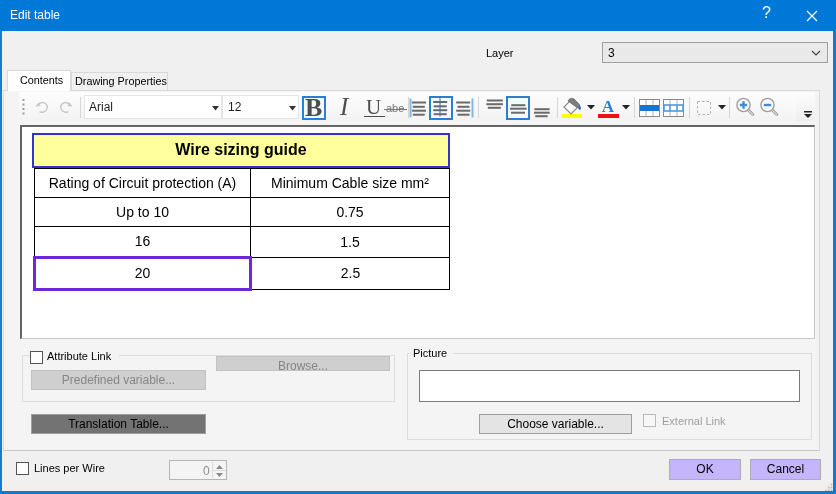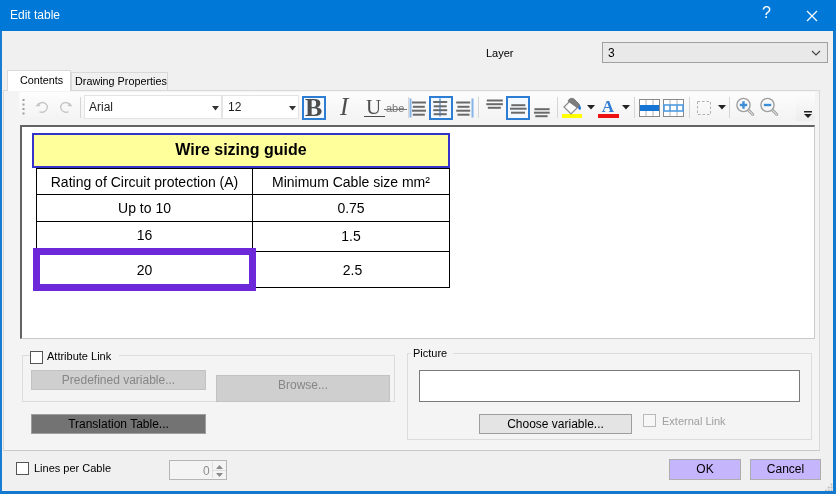--- a/index.html
+++ b/index.html
@@ -193,45 +193,45 @@
       </tr>
  <tr>
         <td style="border:1px solid #000">Up to 10</td>
         <td style="border:1px solid #000">0.75</td>
       </tr>
  <tr>
         <td style="border:1px solid #000">16</td>
         <td style="border:1px solid #000">1.5</td>
       </tr>
  <tr>
-        <td style="border:7px solid #6d28d9">20</td>
+        <td style="border:3px solid #6d28d9">20</td>
         <td style="border:1px solid #000">2.5</td>
       </tr>
 </tbody>
   </table>
 
 <div class="grp" style="left:22px;top:355px;width:373px;height:47px"></div>
 <div class="abs" style="left:43px;top:349px;width:76px;height:12px;background:#f4f4f4"></div>
 <div class="cb" style="left:30px;top:351px"></div>
 <span class="abs" style="left:47px;top:350px">Attribute Link</span>
 <div class="btnd" style="left:31px;top:370px;width:175px;height:20px;line-height:18px">Predefined variable...</div>
-<div class="btnd" style="left:216px;top:375px;width:174px;height:27px;line-height:18px">Browse...</div>
+<div class="btnd" style="left:216px;top:356px;width:174px;height:15px;line-height:18px">Browse...</div>
 
 <div class="btn" style="left:31px;top:414px;width:175px;height:20px;line-height:18px;background:#737373;border-color:#9e9e9e">Translation Table...</div>
 
 <div class="grp" style="left:407px;top:353px;width:405px;height:87px"></div>
 <div class="abs" style="left:411px;top:347px;width:42px;height:12px;background:#f4f4f4"></div>
 <span class="abs" style="left:413px;top:347px">Picture</span>
 <div class="abs" style="left:419px;top:370px;width:381px;height:32px;background:#fff;border:1px solid #7a7a7a"></div>
 <div class="btn" style="left:479px;top:414px;width:153px;height:20px;line-height:18px;background:#e4e4e4;border-color:#9e9e9e">Choose variable...</div>
 <div class="cb" style="left:643px;top:414px;border-color:#b9b9b9;background:#f7f7f7"></div>
 <span class="abs" style="left:662px;top:415px;color:#9e9e9e">External Link</span>
 
 <div class="cb" style="left:16px;top:462px"></div>
-<span class="abs" style="left:34px;top:462px">Lines per Cable</span>
+<span class="abs" style="left:34px;top:462px">Lines per Wire</span>
 <div class="abs" style="left:169px;top:460px;width:58px;height:20px;background:#f4f4f4;border:1px solid #b5b5b5">
  <span class="abs" style="left:33px;top:3px;color:#8e8e8e;font-size:12px">0</span>
  <div class="abs" style="left:42px;top:1px;width:13px;height:16px;border-left:1px solid #dcdcdc">
    <svg class="abs" style="left:3px;top:3px" width="7" height="4" viewBox="0 0 7 4">
         <path d="M0 4 L7 4 L3.5 0 Z" fill="#8a8a8a"></path>
       </svg>
    <div class="abs" style="left:0;top:8px;width:13px;height:1px;background:#dcdcdc"></div>
    <svg class="abs" style="left:3px;top:11px" width="7" height="4" viewBox="0 0 7 4">
         <path d="M0 0 L7 0 L3.5 4 Z" fill="#8a8a8a"></path>
       </svg>

